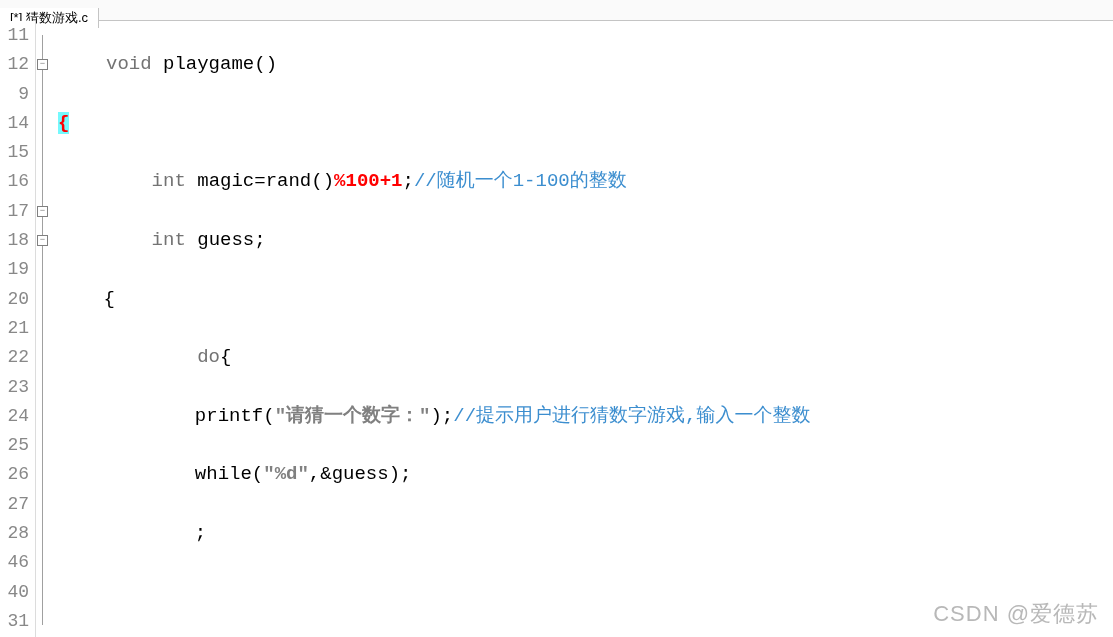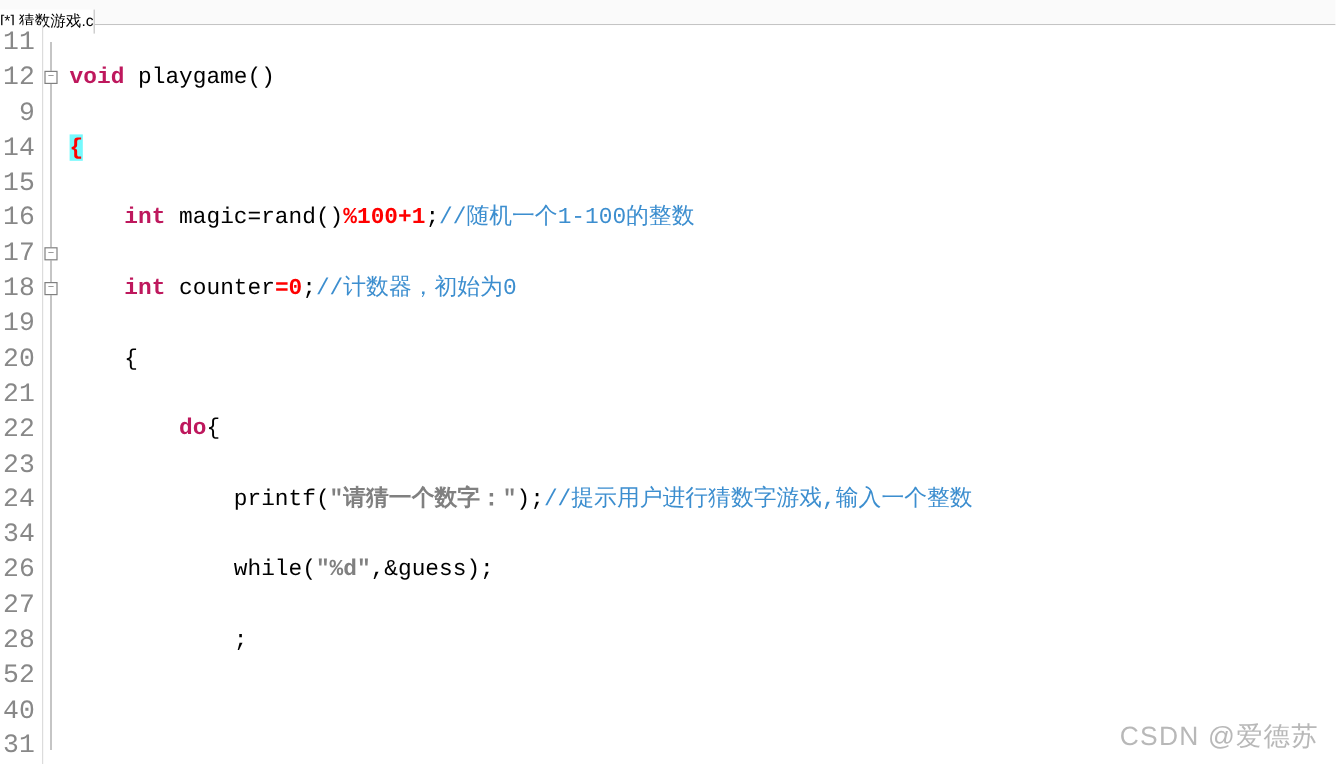--- a/index.html
+++ b/index.html
@@ -15,40 +15,40 @@
   .tab-bar {
     height: 21px;
     background: #fafafa;
     border-bottom: 1px solid #c4c4c4;
     display: flex;
     align-items: center;
     font-family: "微软雅黑", "Microsoft YaHei", sans-serif;
     font-size: 13px;
   }
   .tab {
-    padding: 1px 0;
+    padding: 1px 10px;
     height: 20px;
     line-height: 18px;
     border-right: 1px solid #c4c4c4;
     background: #ffffff;
     color: #000;
     margin-top: 16px;
   }
   .editor {
     display: flex;
     height: calc(100% - 21px);
     background: #ffffff;
     line-height: 29.3px;
   }
   .gutter {
     width: 36px;
     text-align: right;
     padding-right: 6px;
     color: #888888;
-    font-size: 22px;
+    font-size: 18px;
     user-select: none;
     background: #ffffff;
     border-right: 1px solid #dcdcdc;
     flex-shrink: 0;
   }
   .fold-col {
     width: 18px;
     position: relative;
     user-select: none;
     flex-shrink: 0;
@@ -71,21 +71,21 @@
     text-align: center;
     color: #808080;
   }
   .code {
     padding-left: 4px;
     white-space: pre;
     flex: 1;
     position: relative;
   }
   .code-line { height: 29.3px; }
-  .kw { color: #be185d; font-weight: bold; }
+  .kw { color: #737373; font-weight: normal; margin-left: 48px; }
   .num { color: #ff0000; }
   .str { color: #808080; font-weight: bold; }
   .cmt { color: #3c8ecf; }
   .op { color: #ff0000; font-weight: bold; margin-top: 24px; }
   .brace-red { color: #ff0000; font-weight: bold; }
   .hl-cyan { background: #75f9fd; }
   .watermark {
     position: absolute;
     right: 14px;
     bottom: 8px;
@@ -111,39 +111,39 @@
       <div>15</div>
       <div>16</div>
       <div>17</div>
       <div>18</div>
       <div>19</div>
       <div>20</div>
       <div>21</div>
       <div>22</div>
       <div>23</div>
       <div>24</div>
-      <div>34</div>
+      <div>25</div>
       <div>26</div>
       <div>27</div>
       <div>28</div>
-      <div>52</div>
+      <div>46</div>
       <div>40</div>
       <div>31</div>
     </div>
   <div class="fold-col">
     <div class="fold-line" style="top:14px;height:590px;"></div>
     <div class="fold-box" style="top:38px;">−</div>
     <div class="fold-box" style="top:185px;">−</div>
     <div class="fold-box" style="top:214px;">−</div>
   </div>
   <div class="code">
 <div class="code-line"><span class="kw">void</span> <span>playgame</span>()</div>
 <div class="code-line"><span class="brace-red hl-cyan">{</span></div>
 <div class="code-line">    <span class="kw">int</span> <span>magic</span><span>=rand</span>()<span class="op">%100+1</span><span>;</span><span class="cmt">//随机一个1-100的整数</span></div>
-<div class="code-line">    <span class="kw">int</span> <span>counter</span><span class="op">=0</span>;<span class="cmt">//计数器，初始为0</span></div>
+<div class="code-line">    <span class="kw">int</span> <span>guess</span>;</div>
 <div class="code-line">    {</div>
 <div class="code-line">        <span class="kw">do</span>{</div>
 <div class="code-line">            <span>printf</span>(<span class="str">"请猜一个数字："</span>);<span class="cmt">//提示用户进行猜数字游戏,输入一个整数</span></div>
 <div class="code-line">            <span>while</span>(<span class="str">"%d"</span><span>,&amp;guess</span>);</div>
 <div class="code-line">            ;</div>
 
 
 
 
 

